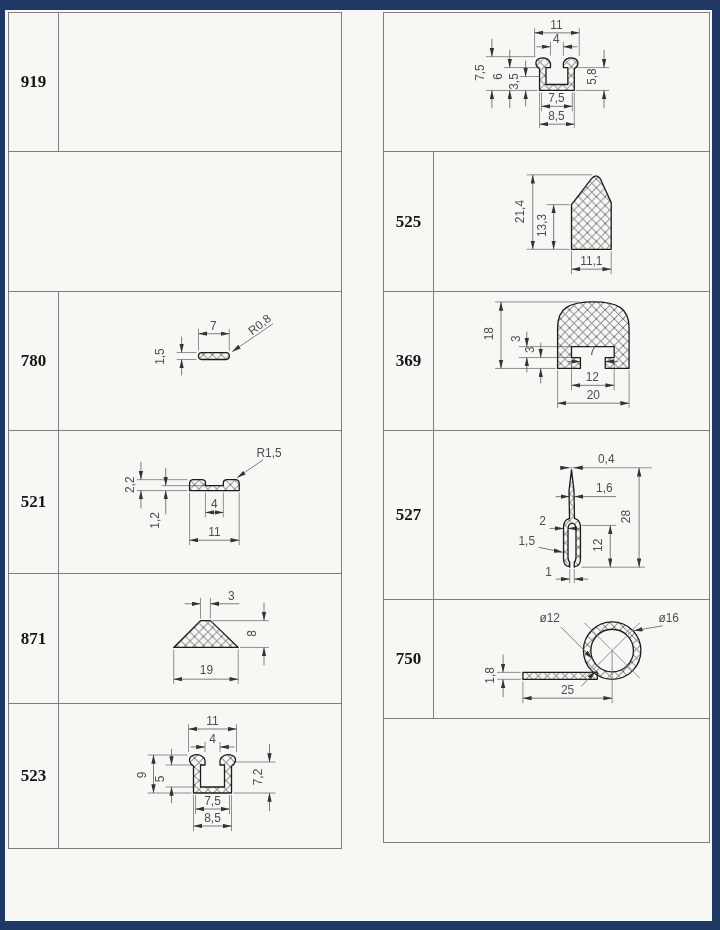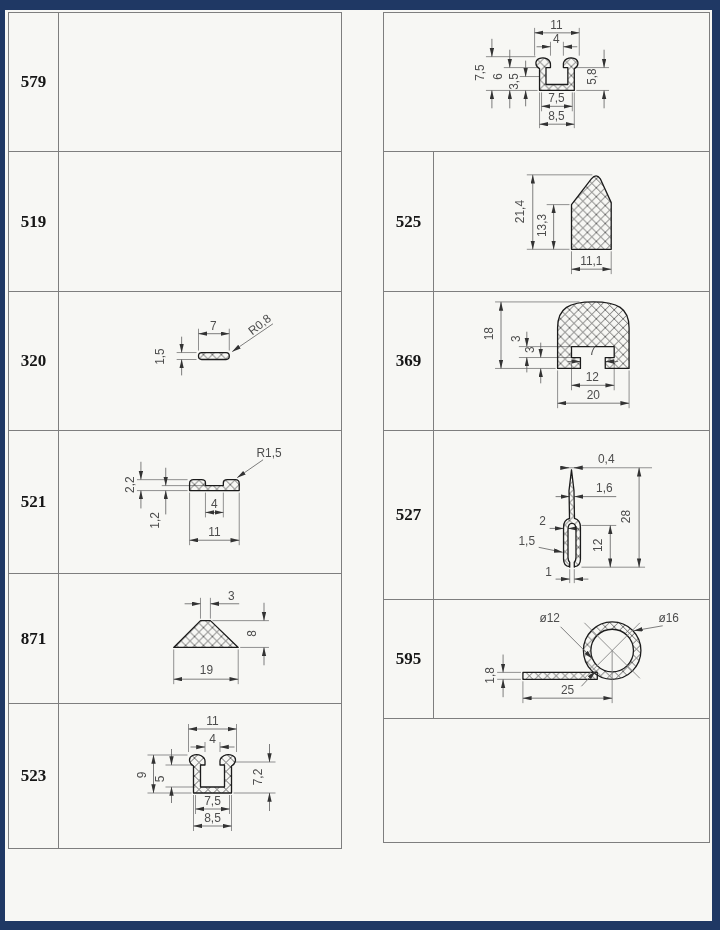--- a/index.html
+++ b/index.html
@@ -44,33 +44,30 @@
 
   <div class="bar bar-top"></div>
   <div class="bar bar-left"></div>
   <div class="bar bar-right"></div>
   <div class="bar bar-bottom"></div>
 
   <div class="tbl tbl-left">
 
     <div class="row" style="height:139px">
       <div class="num">
-          <span>579</span>
+          <span>919</span>
         </div>
     </div>
 
     <div class="row" style="height:140px">
-      <div class="num">
-          <span>519</span>
-        </div>
     </div>
 
     <div class="row" style="height:139px">
       <div class="num">
-          <span>320</span>
+          <span>780</span>
         </div>
       <div class="draw">
         <svg viewBox="0 0 281 139" preserveAspectRatio="xMidYMin meet">
           <g>
             <path class="d" d="M139,59V37 M170,59V37 M137,61H117 M137,68H117"></path>
             <line class="da" x1="139" y1="42" x2="170" y2="42"></line>
             <path class="de" d="M122,45V61"></path>
             <path class="de" d="M122,84V68"></path>
             <path class="de" d="M214,32L173,60"></path>
           </g>
@@ -273,21 +270,21 @@
           <text class="t" x="108" y="95" text-anchor="middle">2</text>
           <text class="t" x="92" y="115" text-anchor="middle">1,5</text>
           <text class="t" transform="rotate(-90 168 115)" x="168" y="115" text-anchor="middle">12</text>
           <text class="t" x="114" y="146" text-anchor="middle">1</text>
         </svg>
       </div>
     </div>
 
     <div class="row" style="height:119px">
       <div class="num">
-          <span>595</span>
+          <span>750</span>
         </div>
       <div class="draw">
         <svg viewBox="0 0 274 119" preserveAspectRatio="xMidYMin meet">
           <rect class="p" x="88" y="73" width="75" height="7"></rect>
           <circle class="p" cx="178" cy="51" r="29"></circle>
           <circle class="hole" cx="178" cy="51" r="21.5"></circle>
           <g>
             <path class="d" d="M150,23L206,79 M206,23L150,79 M178,51V104 M86,73H62 M86,80H62 M88,82V104"></path>
             <path class="de" d="M126,27L158,59"></path>
             <path class="de" d="M147,87L161,72"></path>

